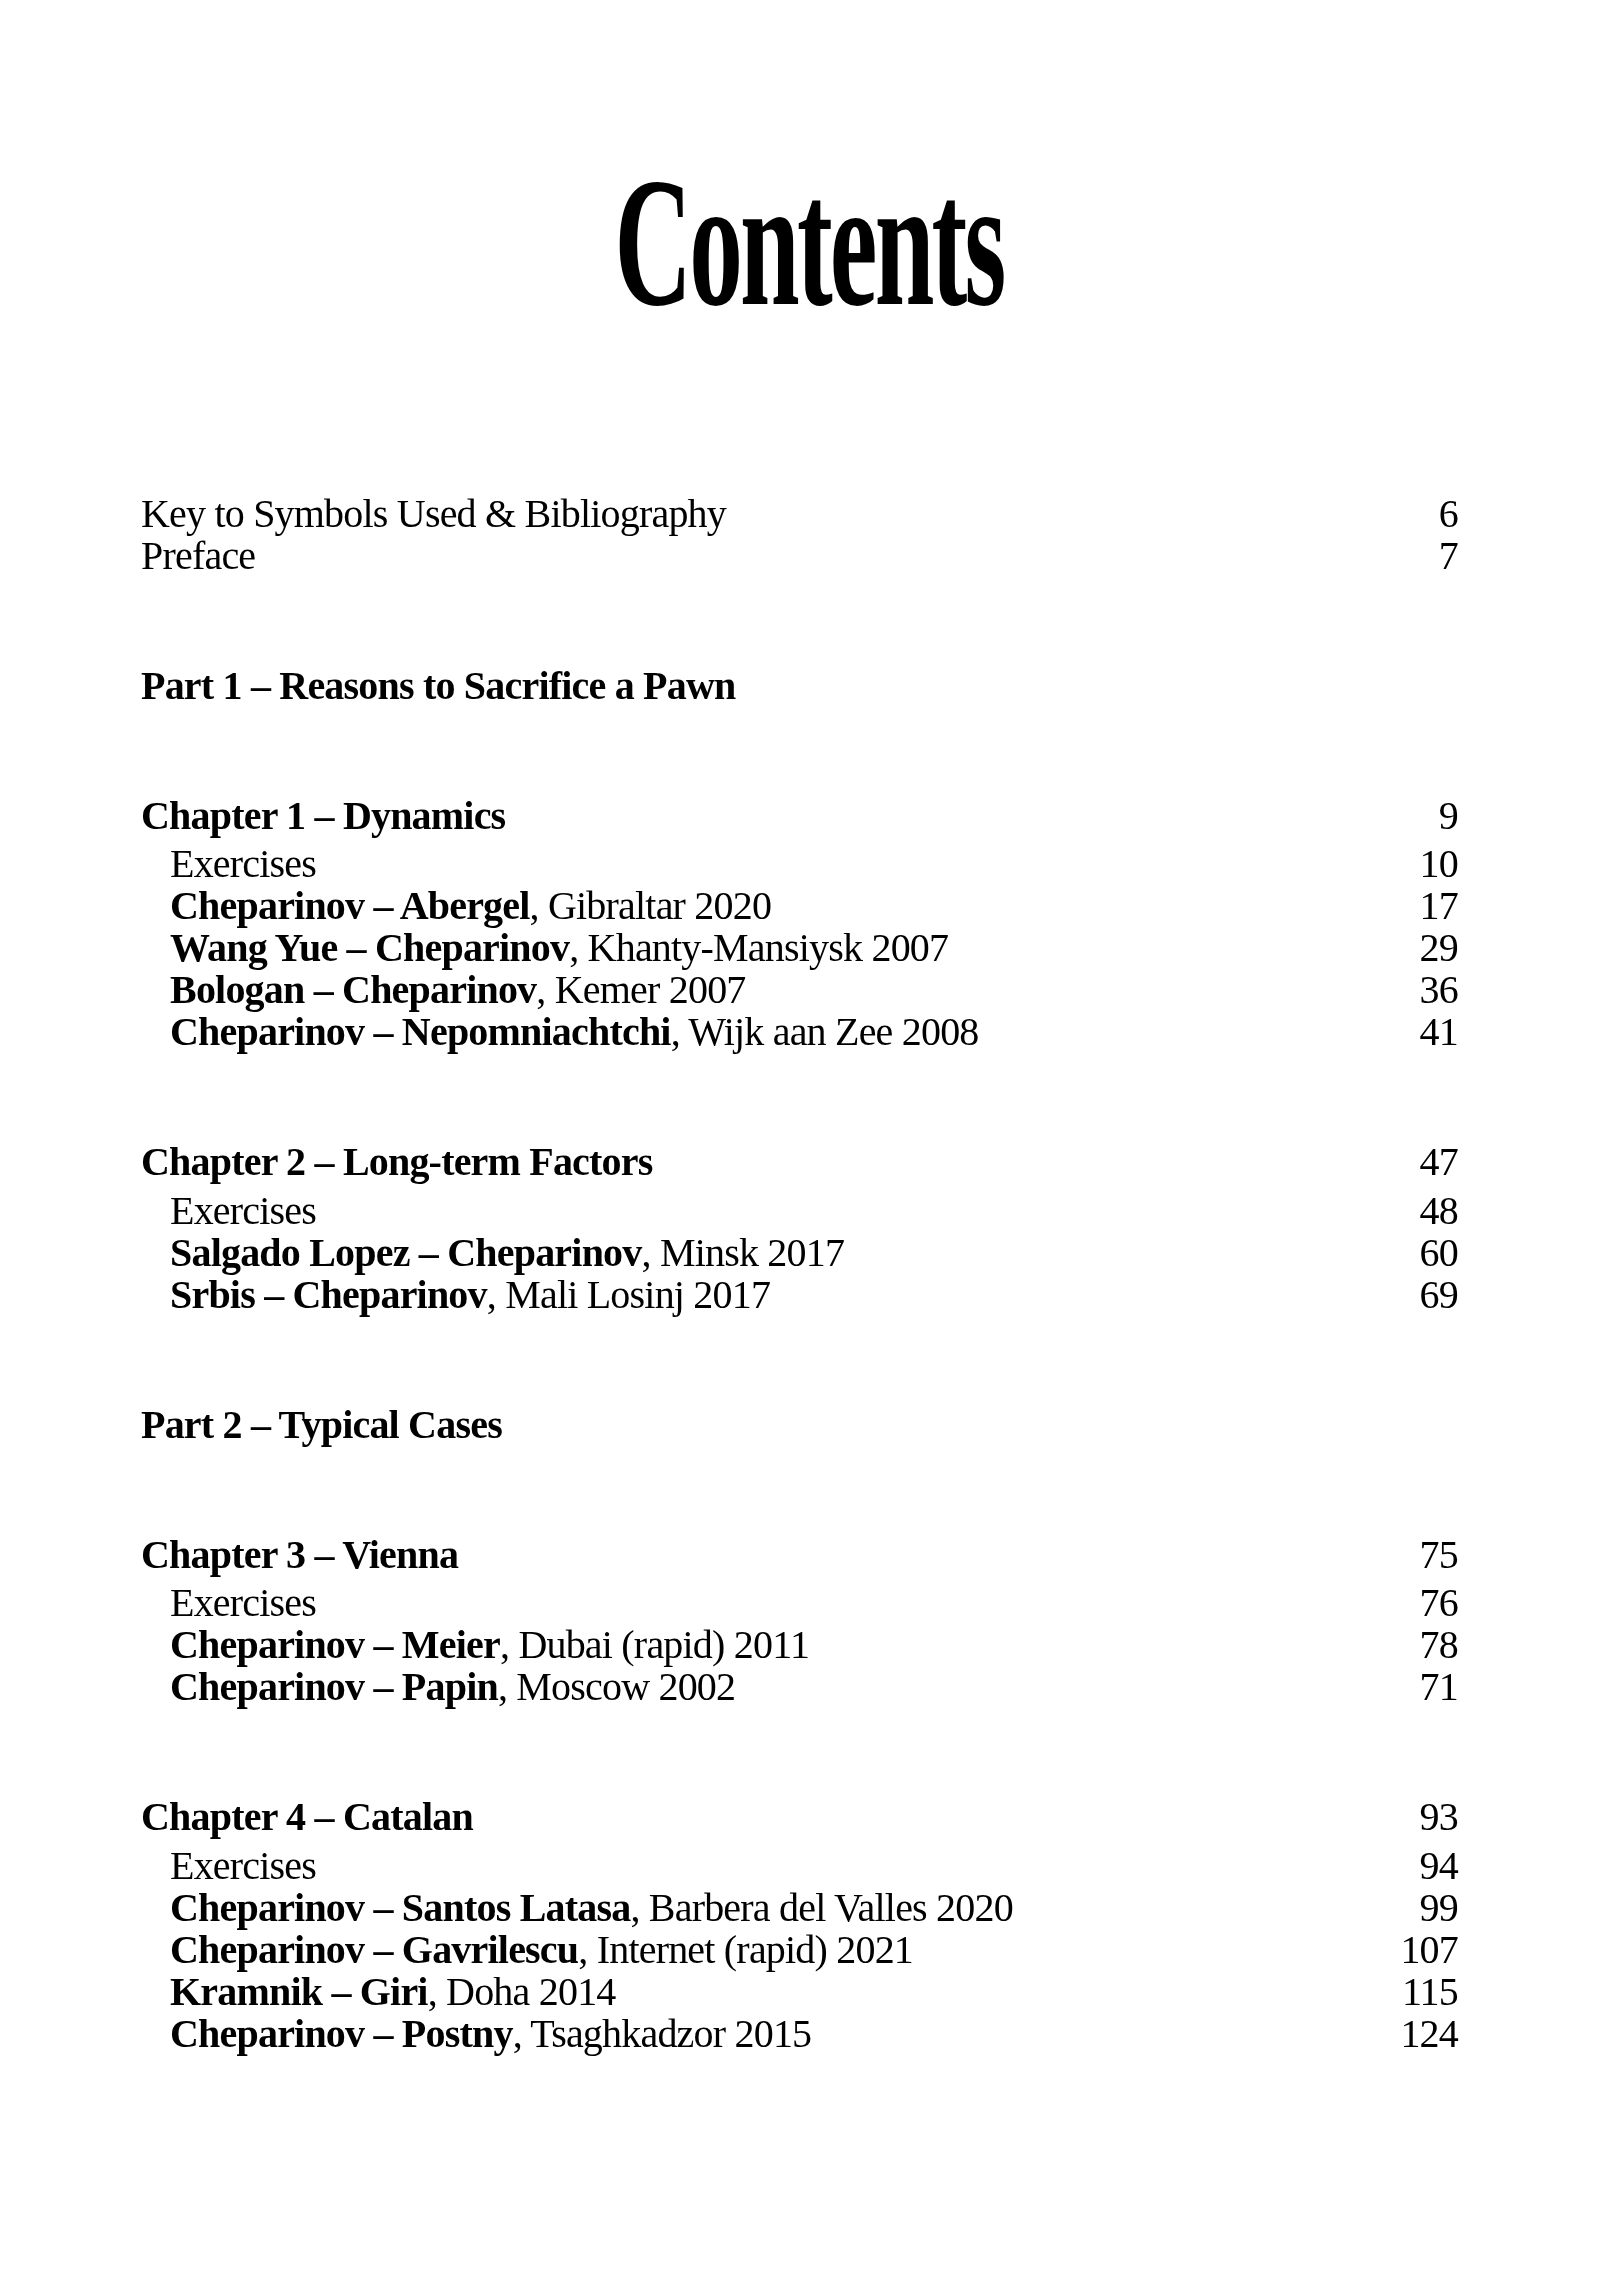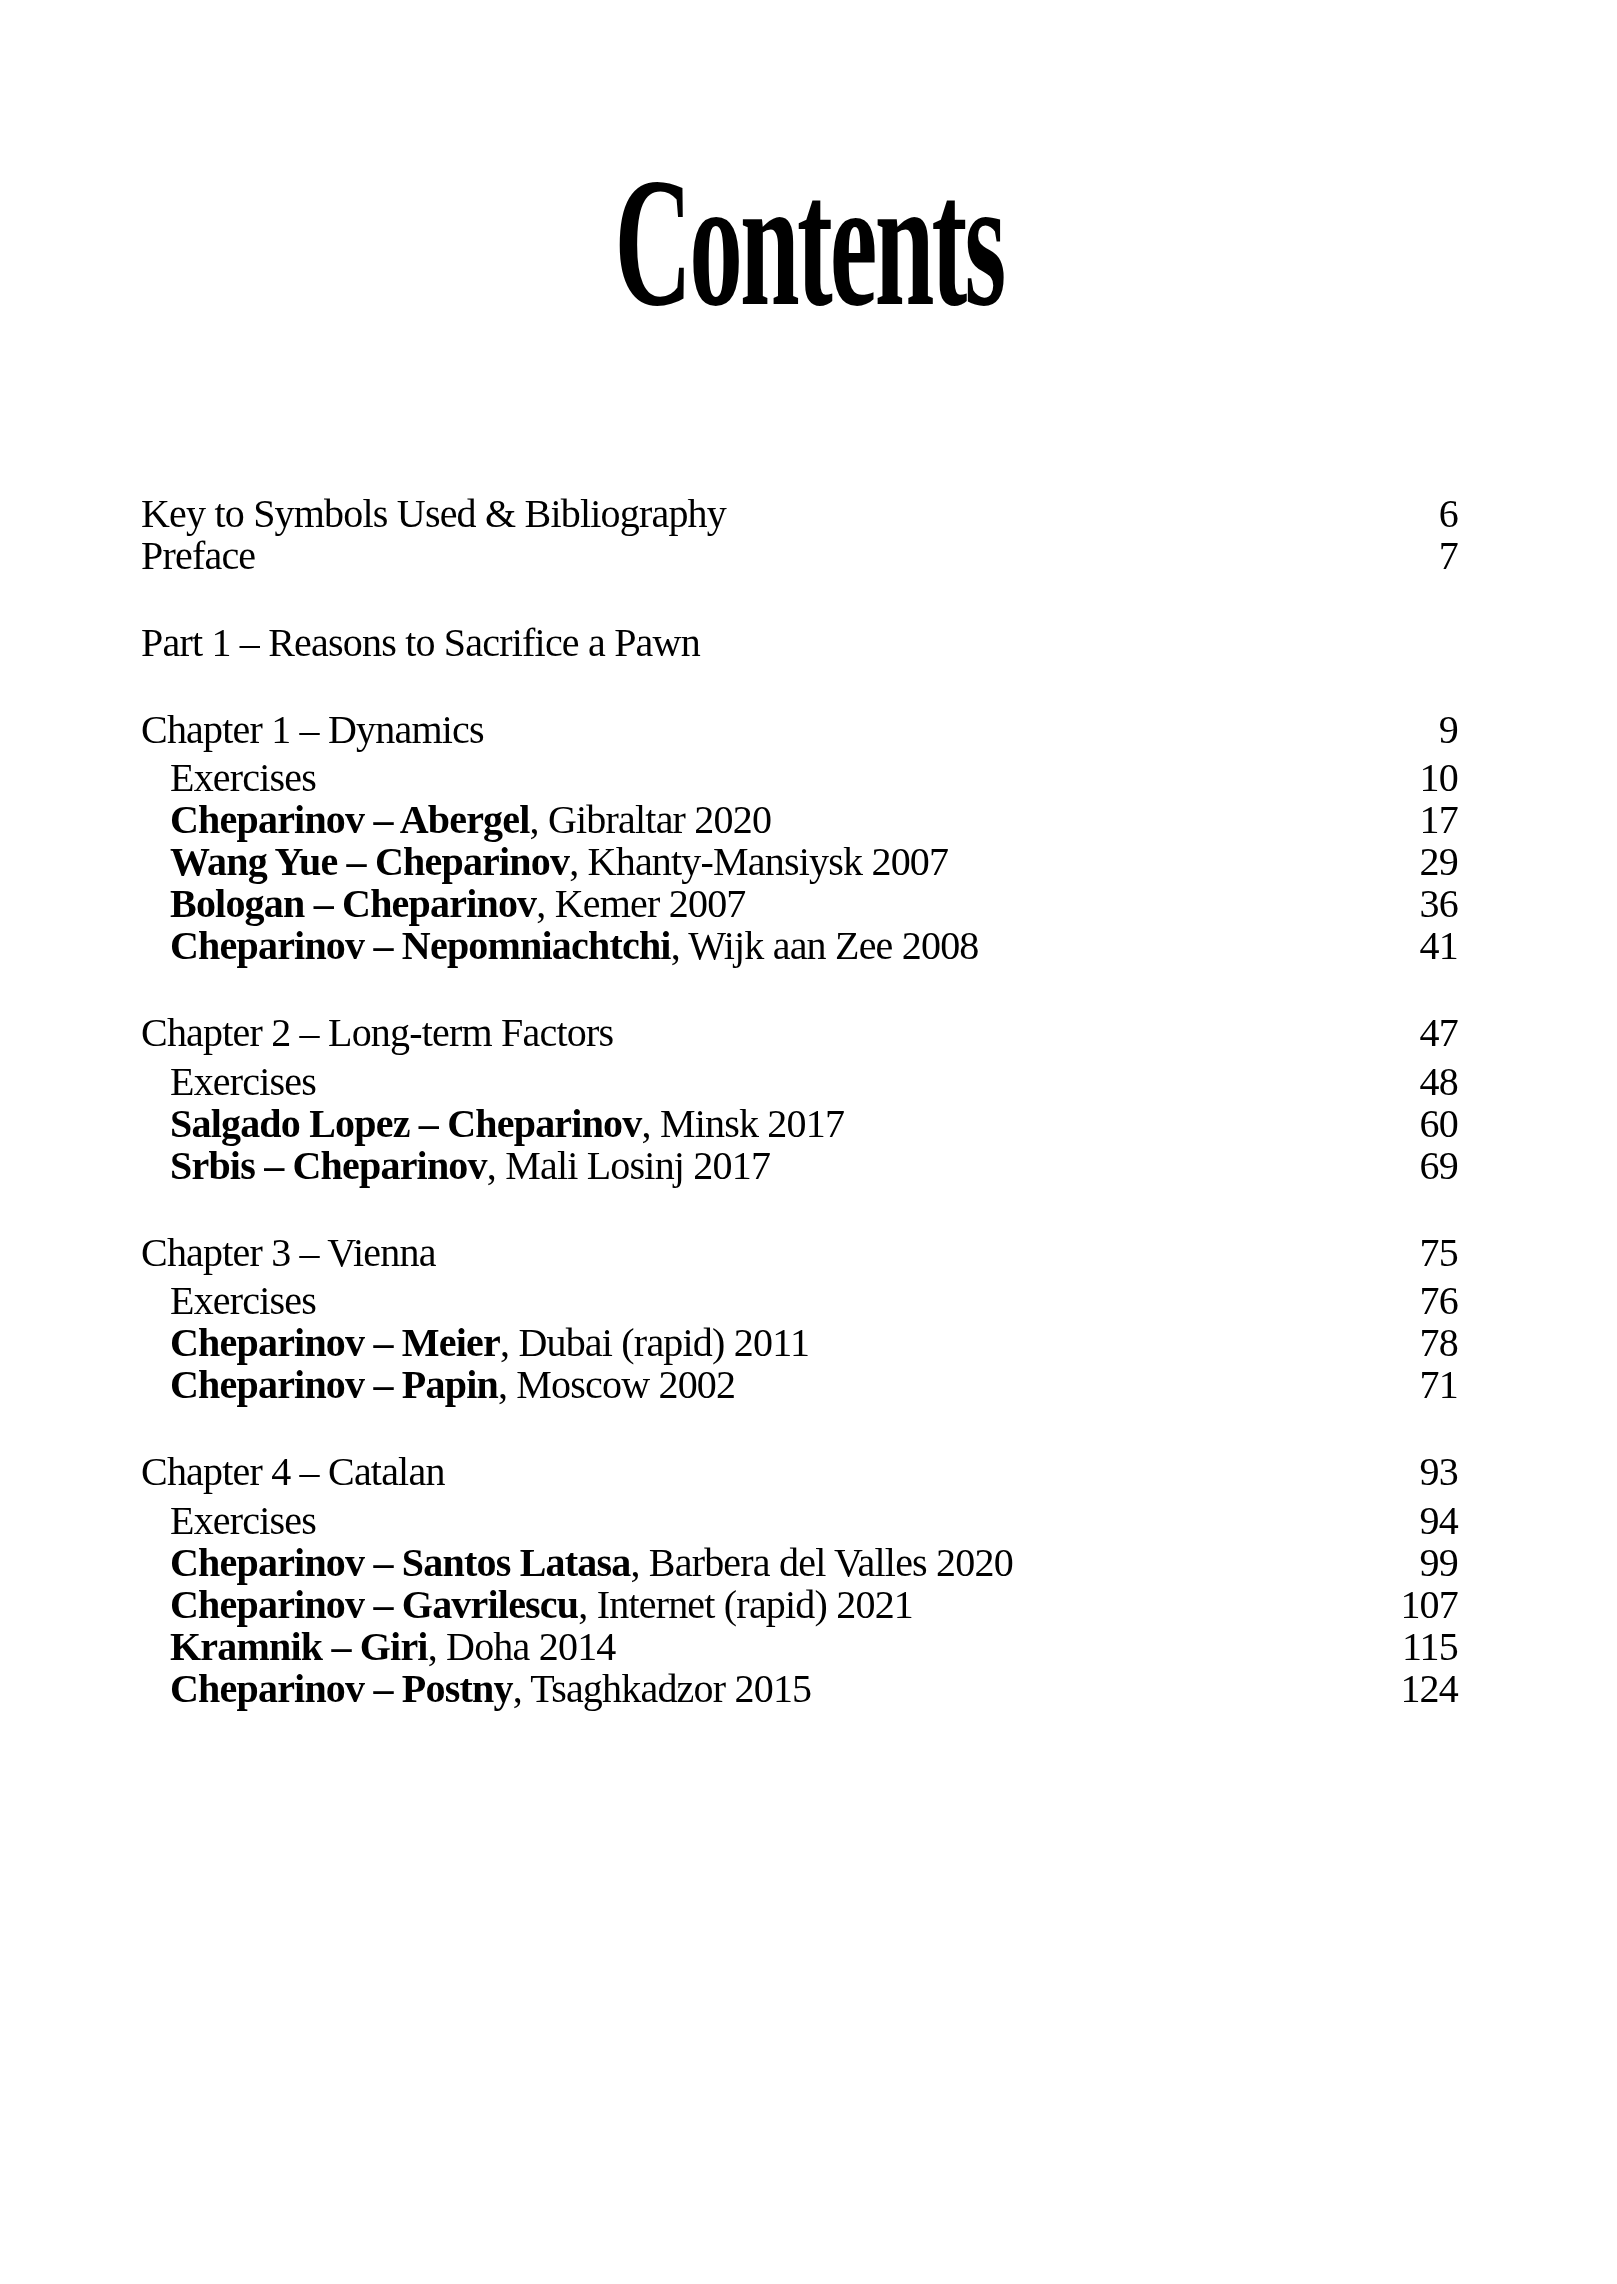--- a/index.html
+++ b/index.html
@@ -39,21 +39,21 @@
     letter-spacing: -0.8px;
     white-space: nowrap;
   }
   .row .label { white-space: pre; }
   .row .page-num {
     text-align: right;
     padding-left: 32px;
     font-weight: 400;
   }
   .row.kind-part .label,
-  .row.kind-chapter .label { font-weight: 400; }
+  .row.kind-chapter .label { font-weight: 700; margin-top: 43px; }
   .row.kind-sub,
   .row.kind-game { padding-left: 29px; }
   .row .seg-bold { font-weight: 700; }
   .row .seg-rest { font-weight: 400; }
   .gap-lg { margin-top: 45px; }
   .gap-sm { margin-top: 6.4px; }
 </style>
 </head>
 <body>
 
@@ -104,20 +104,23 @@
         <span class="page-num">48</span>
       </div>
       <div class="row kind-game">
         <span class="label"><span class="seg-bold">Salgado Lopez – Cheparinov</span><span class="seg-rest">, Minsk 2017</span></span>
         <span class="page-num">60</span>
       </div>
       <div class="row kind-game">
         <span class="label"><span class="seg-bold">Srbis – Cheparinov</span><span class="seg-rest">, Mali Losinj 2017</span></span>
         <span class="page-num">69</span>
       </div>
+      <div class="row kind-part gap-lg">
+        <span class="label">Part 2 – Typical Cases</span>
+      </div>
       <div class="row kind-chapter gap-lg">
         <span class="label">Chapter 3 – Vienna</span>
         <span class="page-num">75</span>
       </div>
       <div class="row kind-sub gap-sm">
         <span class="label">Exercises</span>
         <span class="page-num">76</span>
       </div>
       <div class="row kind-game">
         <span class="label"><span class="seg-bold">Cheparinov – Meier</span><span class="seg-rest">, Dubai (rapid) 2011</span></span>

